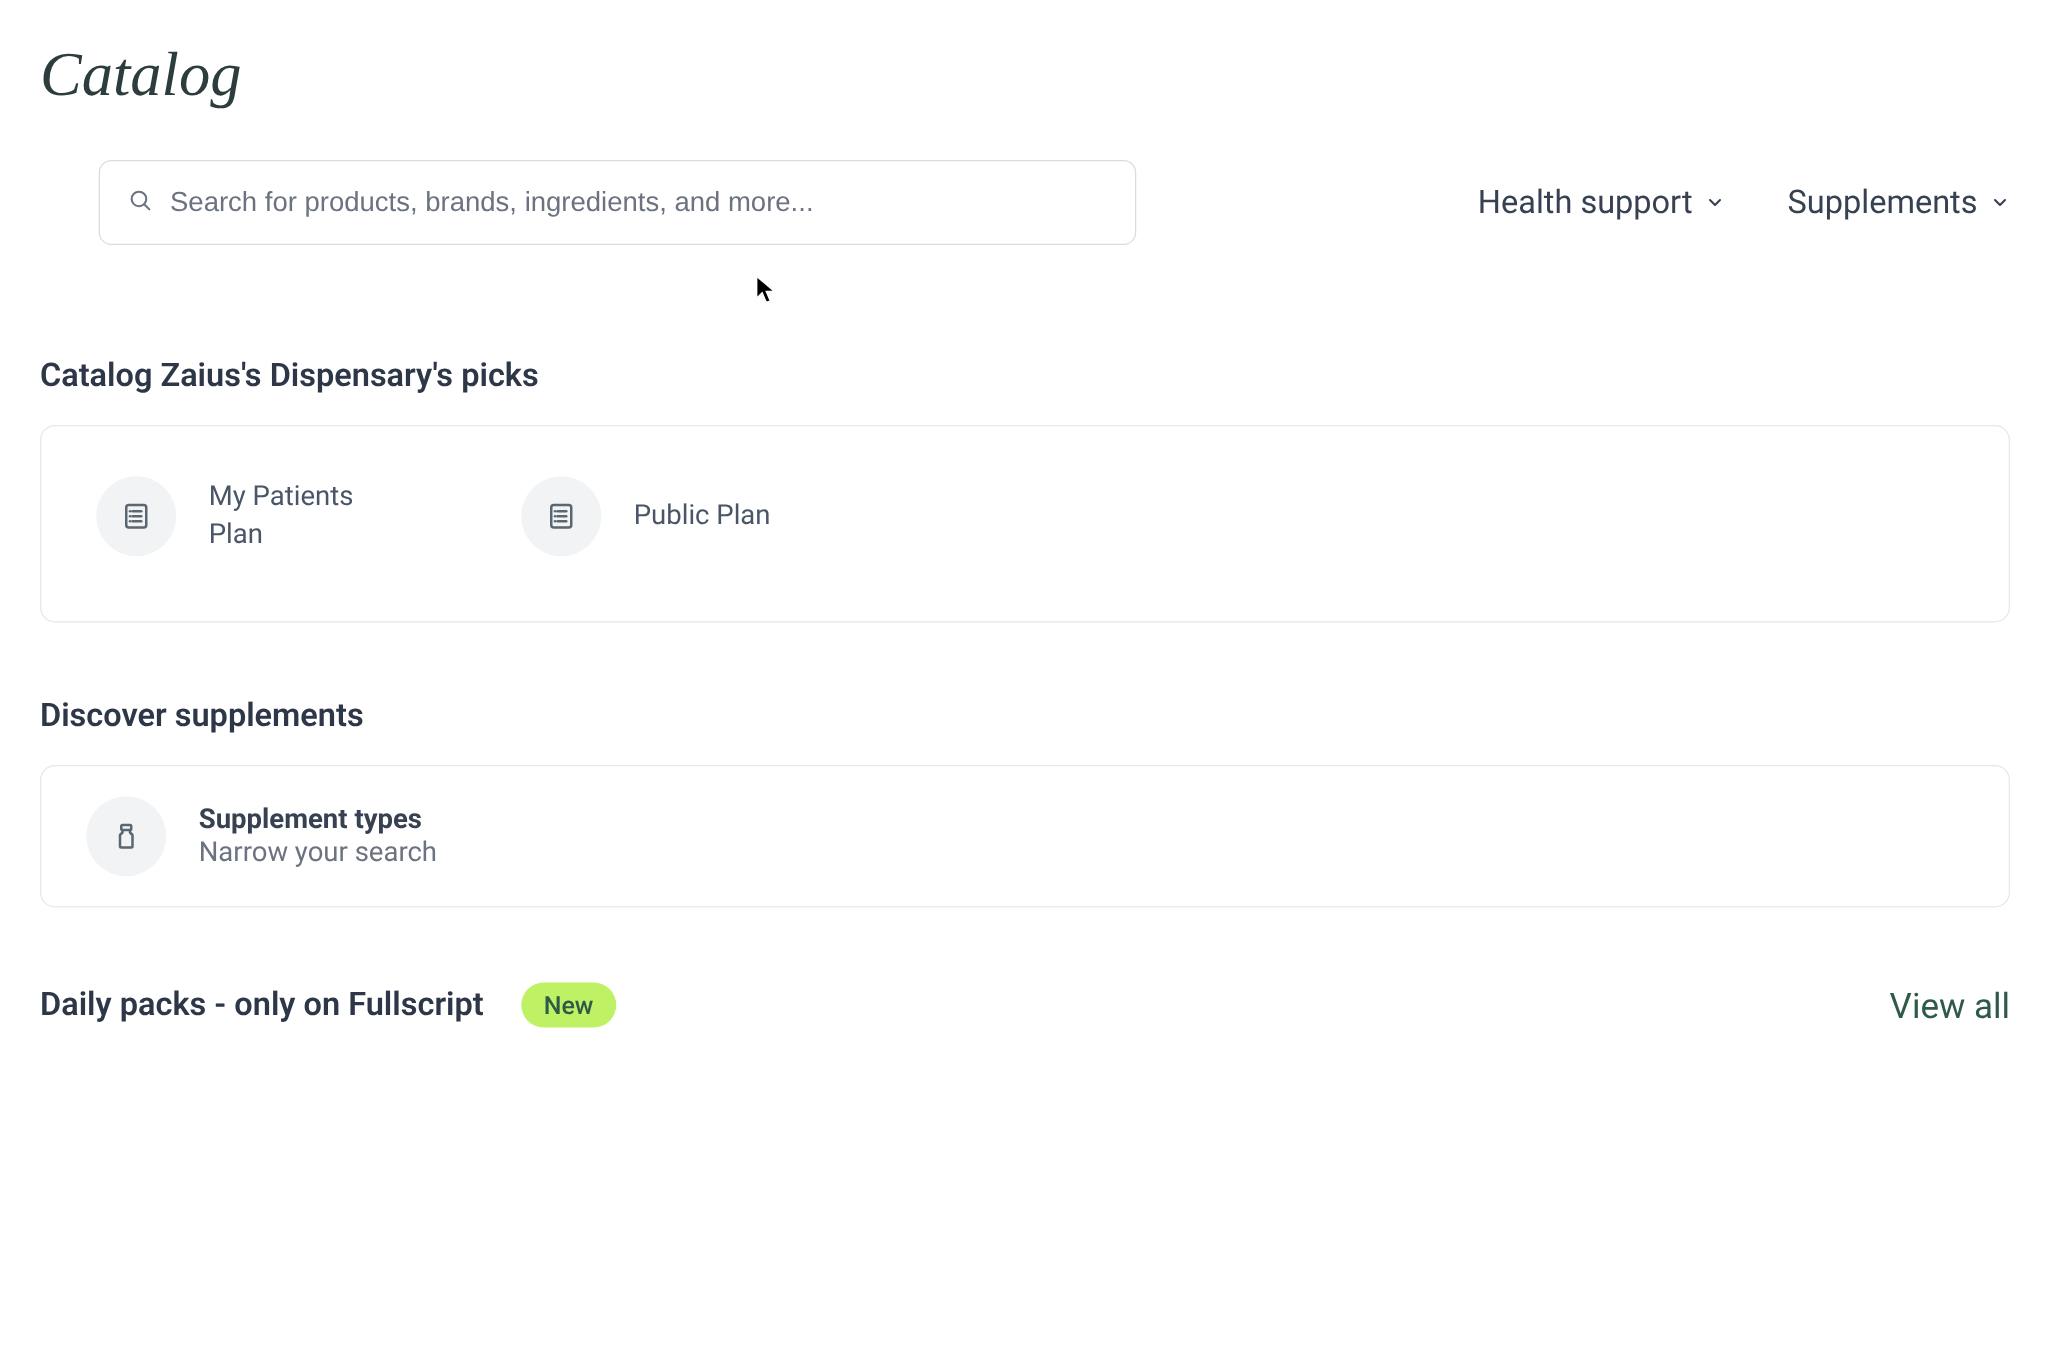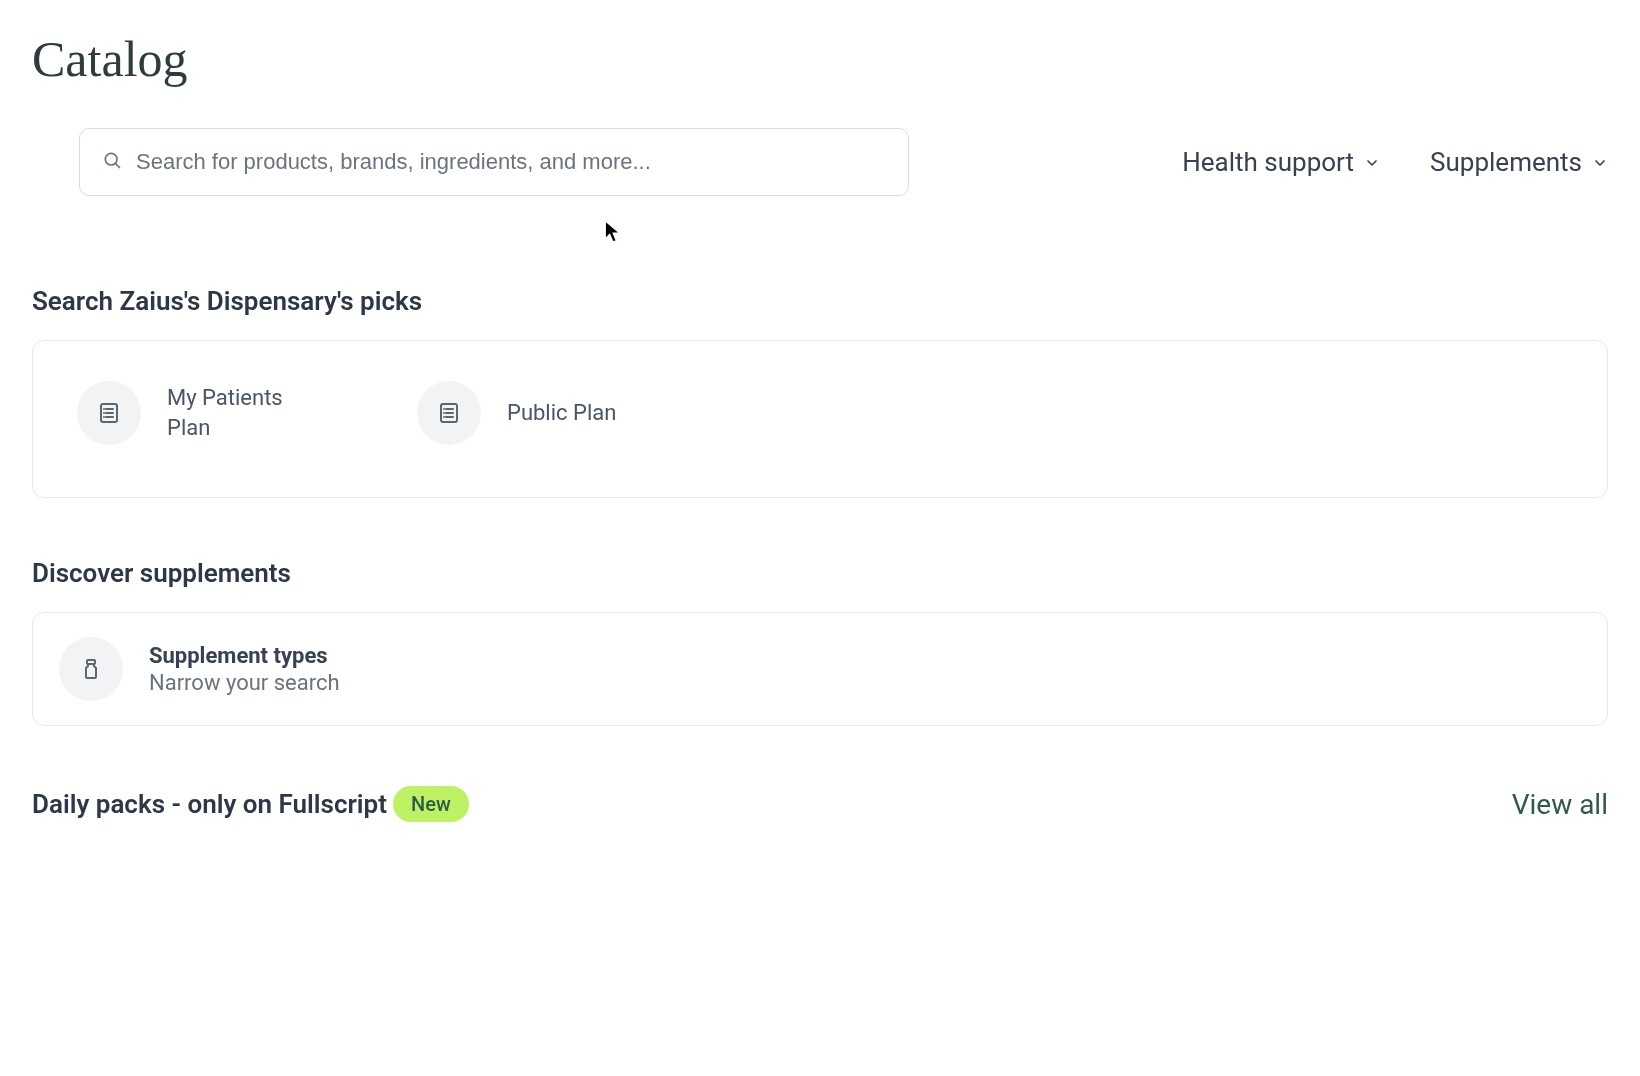--- a/index.html
+++ b/index.html
@@ -12,20 +12,21 @@
       background: #ffffff;
       color: #2d3748;
       padding: 30px 32px;
     }
     .page-title {
       font-family: Georgia, "Times New Roman", serif;
       font-size: 50px;
       font-weight: 500;
       color: #2d3d3e;
       margin-bottom: 40px;
+      font-style: italic;
     }
     .search-row {
       display: flex;
       align-items: center;
       gap: 36px;
       margin-bottom: 90px;
       padding-left: 47px;
     }
     .search-box {
       flex: 0 0 830px;
@@ -133,21 +134,21 @@
     }
     .discover-row {
       display: flex;
       gap: 22px;
       margin-bottom: 60px;
     }
     .discover-card {
       flex: 1;
       border: 1px solid #e2e8f0;
       border-radius: 12px;
-      padding: 24px 26px;
+      padding: 24px 36px;
       display: flex;
       align-items: center;
       gap: 26px;
       cursor: pointer;
       background: #fff;
       text-align: left;
       font-family: inherit;
     }
     .discover-icon-circle {
       width: 64px;
@@ -170,21 +171,21 @@
       color: #374151;
       margin-bottom: 2px;
     }
     .discover-card-sub {
       font-size: 22px;
       color: #6b7280;
     }
     .daily-packs-row {
       display: flex;
       align-items: center;
-      gap: 6px;
+      gap: 30px;
       justify-content: flex-end;
     }
     .daily-packs-title {
       font-size: 26px;
       font-weight: 600;
       color: #2d3748;
     }
     .new-badge {
       background: #bef264;
       color: #2f5a48;
@@ -241,21 +242,21 @@
       <span>Supplements</span>
       <span class="chevron-icon">
         <svg viewBox="0 0 24 24" fill="none" stroke-width="2.5" stroke-linecap="round" stroke-linejoin="round">
           <polyline points="6 9 12 15 18 9"></polyline>
         </svg>
       </span>
     </button>
   </div>
 </div>
 
-<h2 class="section-title">Search Zaius's Dispensary's picks</h2>
+<h2 class="section-title">Catalog Zaius's Dispensary's picks</h2>
 
 <div class="picks-card">
   <div class="plan-row">
     <button class="plan-item">
       <span class="plan-icon-circle">
         <svg viewBox="0 0 24 24" fill="none" stroke-width="2" stroke-linecap="round">
           <rect x="4" y="3" width="16" height="18" rx="2"></rect>
           <line x1="9" y1="8" x2="16" y2="8"></line>
           <line x1="9" y1="12" x2="16" y2="12"></line>
           <line x1="9" y1="16" x2="16" y2="16"></line>

